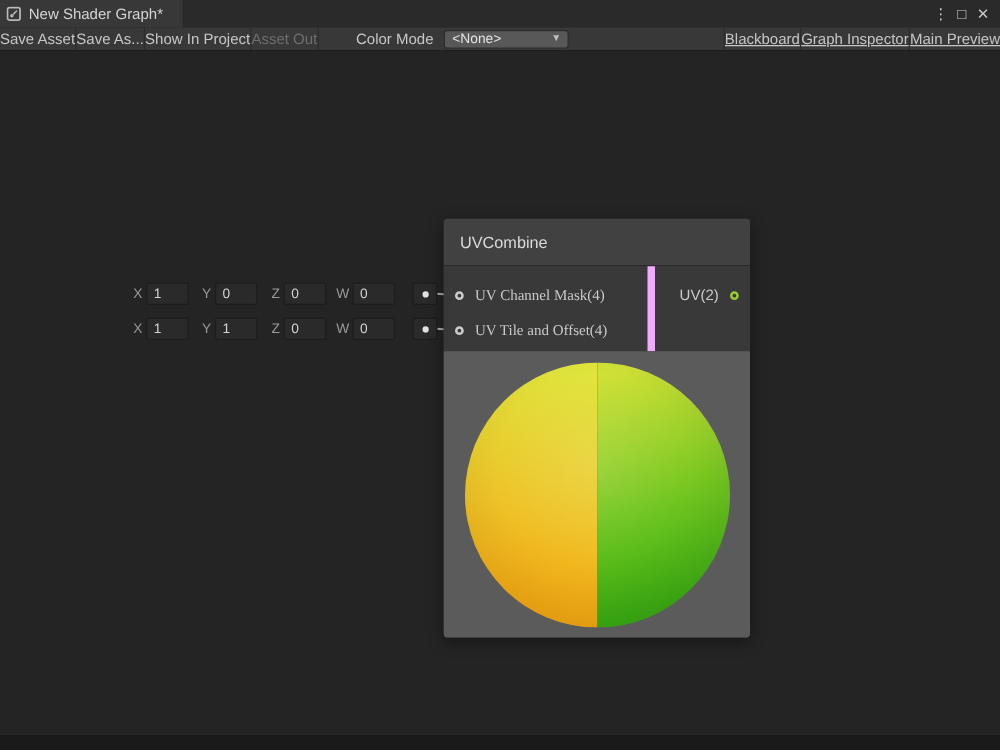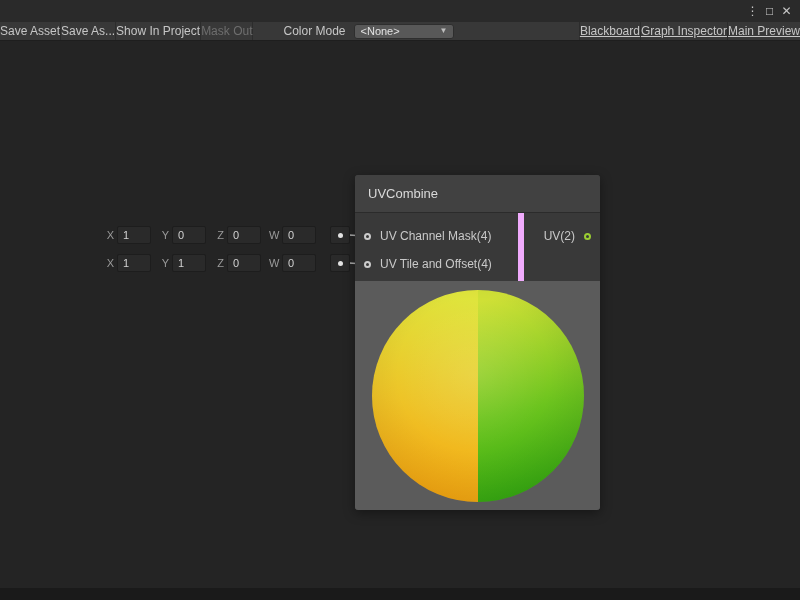--- a/index.html
+++ b/index.html
@@ -80,21 +80,21 @@
     position: absolute; left: 355px; top: 134px; width: 245px;
     background: #393939; border-radius: 3px;
     box-shadow: 0 3px 12px rgba(0,0,0,0.4);
   }
   .node-header {
     height: 38px; line-height: 38px; padding-left: 13px;
     background: #414141; color: #dadada; font-size: 13px;
     border-bottom: 1px solid #2b2b2b; border-radius: 3px 3px 0 0; cursor: default;
   }
   .node-ports { display: flex; height: 68px; background: #393939; }
-  .inputs { width: 163px; padding-top: 9px; }
+  .inputs { width: 163px; padding-top: 9px; font-family: Liberation Serif, serif; }
   .port-row { height: 28px; display: flex; align-items: center; }
   .port-circle {
     width: 7px; height: 7px; border-radius: 50%;
     border: 2px solid #cccccc; background: transparent; margin-left: 9px; flex: none;
   }
   .port-circle.out { border-color: #9acd32; margin-left: 0; }
   .port-label { margin-left: 9px; font-size: 12px; color: #c9c9c9; white-space: nowrap; }
   .outputs { flex: 1; border-left: 6px solid #f0abfc; padding-top: 9px; }
   .out-row { height: 28px; display: flex; align-items: center; justify-content: flex-end; gap: 9px; padding-right: 9px; }
   .out-row .port-label { margin-left: 0; }
@@ -115,33 +115,41 @@
     position: absolute; inset: 0; border-radius: 50%;
     background: radial-gradient(circle at 48% 40%,
       rgba(255,255,255,0.10) 0%, rgba(255,255,255,0) 45%,
       rgba(0,0,0,0.10) 85%, rgba(0,0,0,0.22) 100%);
   }
 </style>
 </head>
 <body>
 
 <div class="titlebar">
+  <div class="tab">
+    <svg class="tab-icon" viewBox="0 0 12 12">
+      <rect x="1" y="1" width="10" height="10" rx="1.5" fill="none" stroke="#b8b8b8" stroke-width="1.4"></rect>
+      <circle cx="4.5" cy="7.5" r="1.4" fill="#b8b8b8"></circle>
+      <path d="M5.5 6.5 L8.5 3.5" stroke="#b8b8b8" stroke-width="1.2"></path>
+    </svg>
+    <span>New Shader Graph*</span>
+  </div>
   <div class="titlebar-spacer"></div>
   <div class="win-controls">
     <div class="win-btn">⋮</div>
     <div class="win-btn">□</div>
     <div class="win-btn">✕</div>
   </div>
 </div>
 
 <div class="toolbar">
   <div class="tool-btn">Save Asset</div>
   <div class="tool-btn">Save As...</div>
   <div class="tool-btn">Show In Project</div>
-  <div class="tool-btn disabled">Mask Out</div>
+  <div class="tool-btn disabled">Asset Out</div>
 
   <div class="colormode-group">
     <span class="colormode-label">Color Mode</span>
     <div class="dropdown">
       <span>&lt;None&gt;</span>
       <span class="arrow">▼</span>
     </div>
   </div>
 
   <div class="right-group">

